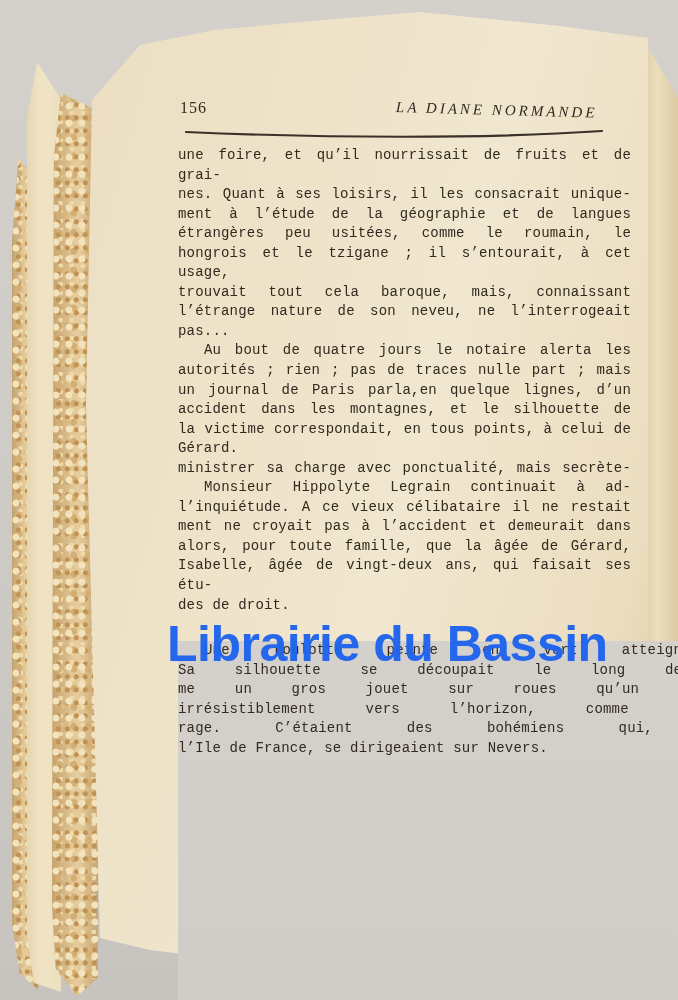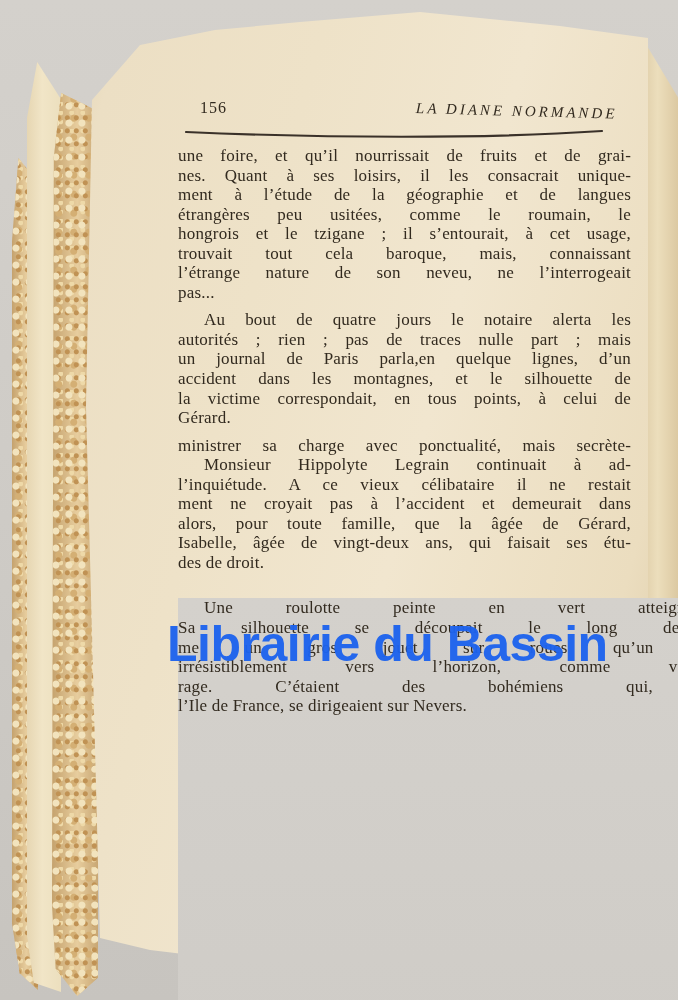--- a/index.html
+++ b/index.html
@@ -44,33 +44,33 @@
   .page{position:absolute;left:78px;top:6px;width:574px;height:982px;
     background:
       linear-gradient(105deg,#e4d5b4 0%,#ecdfc4 6%,var(--page) 30%,#f1e6cf 55%,#ebddbf 84%,#ddcba6 97%);
     clip-path:polygon(
       14px 94px, 62px 39px, 137px 24px, 222px 16px, 342px 6px, 402px 12px,
       482px 20px, 570px 32px,
       570px 920px,
       522px 939px, 422px 962px, 302px 966px, 172px 956px, 72px 944px, 22px 932px,
       8px 400px);}
 
-  .header{position:absolute;left:200px;top:99px;width:418px;
-    display:flex;justify-content:space-between;align-items:center;color:var(--ink);}
+  .header{position:absolute;left:180px;top:99px;width:418px;
+    display:flex;justify-content:space-between;align-items:flex-start;color:var(--ink);}
   .pagenum{font-size:16px;letter-spacing:1px;}
   .runtitle{font-size:15px;font-style:italic;letter-spacing:3px;
     transform:rotate(1.6deg);transform-origin:left center;white-space:nowrap;}
   .rule{position:absolute;left:184px;top:126px;}
 
   .textblock{position:absolute;left:178px;top:146px;width:453px;color:var(--ink);}
   .para{margin:0;}
-  .para + .para{margin-top:8px;}
+  .para + .para{margin-top:0;}
   .para.scene{margin-top:26px;}
-  .line{font-size:17px;line-height:19.55px;letter-spacing:0.2px;
-    text-align:justify;text-align-last:justify;white-space:normal;}
+  .line{font-size:14px;line-height:19.55px;letter-spacing:0.2px;
+    text-align:justify;text-align-last:justify;white-space:normal;font-family:Liberation Mono, monospace;}
   .line.lastline{text-align-last:left;}
   .line.first.indented{text-indent:26px;}
 
   .watermark{position:absolute;left:167px;top:615px;
     font-family:"Liberation Sans", sans-serif;font-weight:700;
     font-size:50px;letter-spacing:-0.5px;color:var(--wm);opacity:.96;
     white-space:nowrap;}
 </style>
 </head>
 <body>

